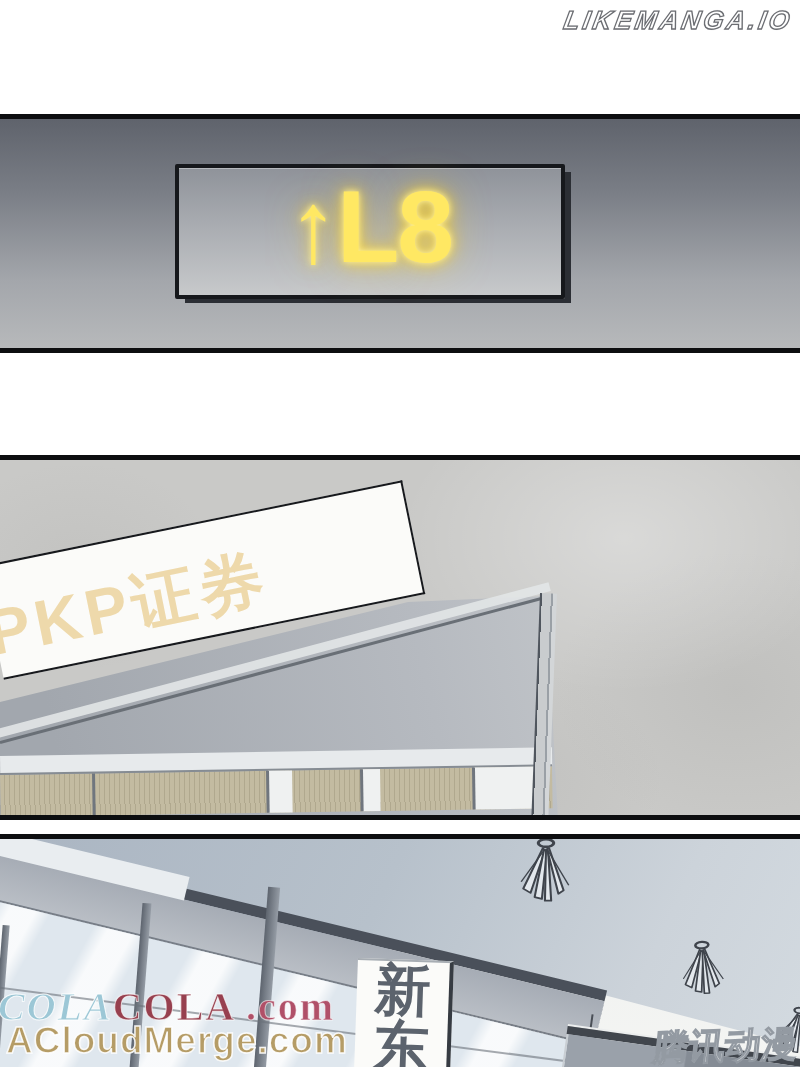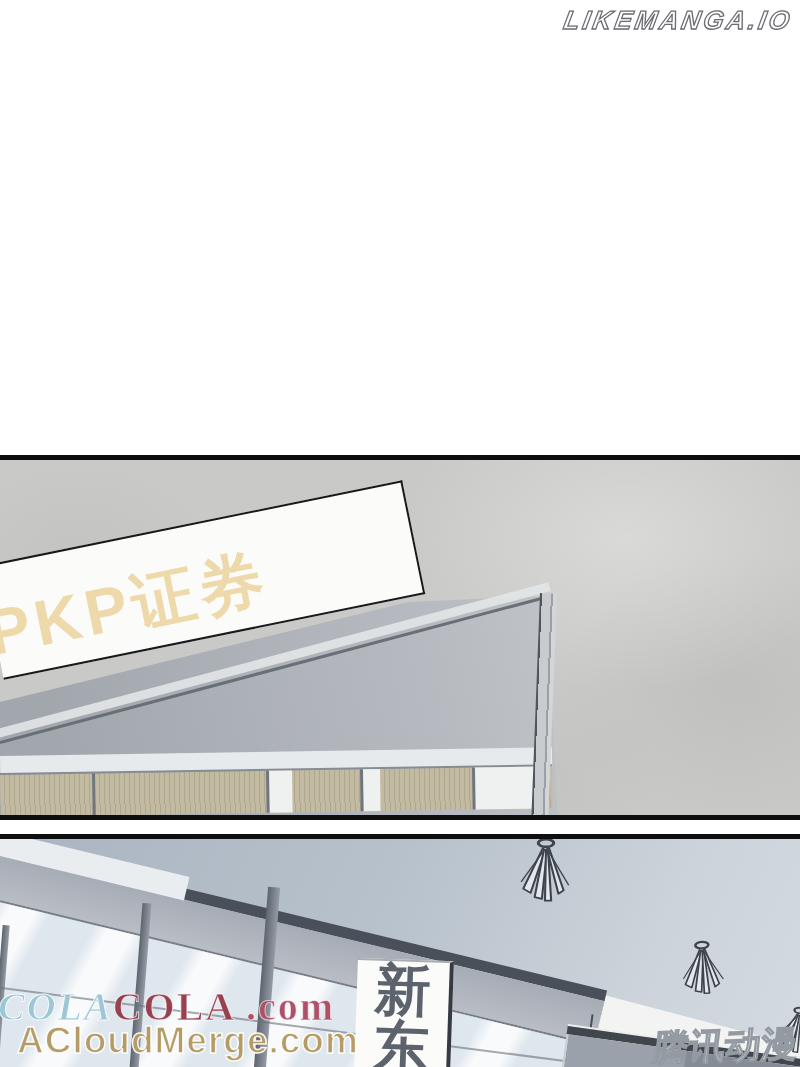--- a/index.html
+++ b/index.html
@@ -109,34 +109,39 @@
 
   
   .cola-mark{position:absolute;left:-2px;top:144px;font-family:"Liberation Serif", serif;
     font-weight:bold;font-size:40px;letter-spacing:2px;white-space:nowrap;}
   .cola-co{color:var(--cola-blue,#9cc7d6);-webkit-text-stroke:1px rgba(255,255,255,.85);
     font-style:italic;}
   .cola-la{color:var(--cola-pink,#d9838f);-webkit-text-stroke:1px rgba(255,255,255,.85);
     font-style:italic;}
   .cola-manga{color:var(--manga-maroon,#97404f);-webkit-text-stroke:1px rgba(255,255,255,.7);}
   .cola-com{color:var(--com-pink,#b05068);text-align:center;-webkit-text-stroke:1px rgba(255,255,255,.6);}
-  .acloud-mark{position:absolute;left:17px;top:181px;font-weight:900;font-size:37px;
+  .acloud-mark{position:absolute;left:6px;top:181px;font-weight:900;font-size:37px;
     letter-spacing:1px;color:var(--acloud-tan,#b59c66);
     -webkit-text-stroke:1.5px rgba(255,255,255,.9);white-space:nowrap;}
   .publisher-mark{position:absolute;right:3px;top:183px;font-weight:bold;font-size:36px;
     color:rgba(255,255,255,.92);-webkit-text-stroke:1.2px #939aa2;
     transform:skewX(-8deg) rotate(-2deg);white-space:nowrap;}
 </style>
 </head>
 <body>
 
 <div class="page">
 
   <div class="site-mark">LIKEMANGA.IO</div>
 
+  <div class="panel panel-1">
+    <div class="elevator-sign">
+      <span class="elevator-text">↑L8</span>
+    </div>
+  </div>
 
   <div class="panel panel-2">
     <div class="wall-texture"></div>
 
     <div class="canopy"></div>
     <div class="canopy-highlight"></div>
     <div class="canopy-roofline"></div>
 
     <div class="shopglass-strip"></div>
     <div class="blinds">

